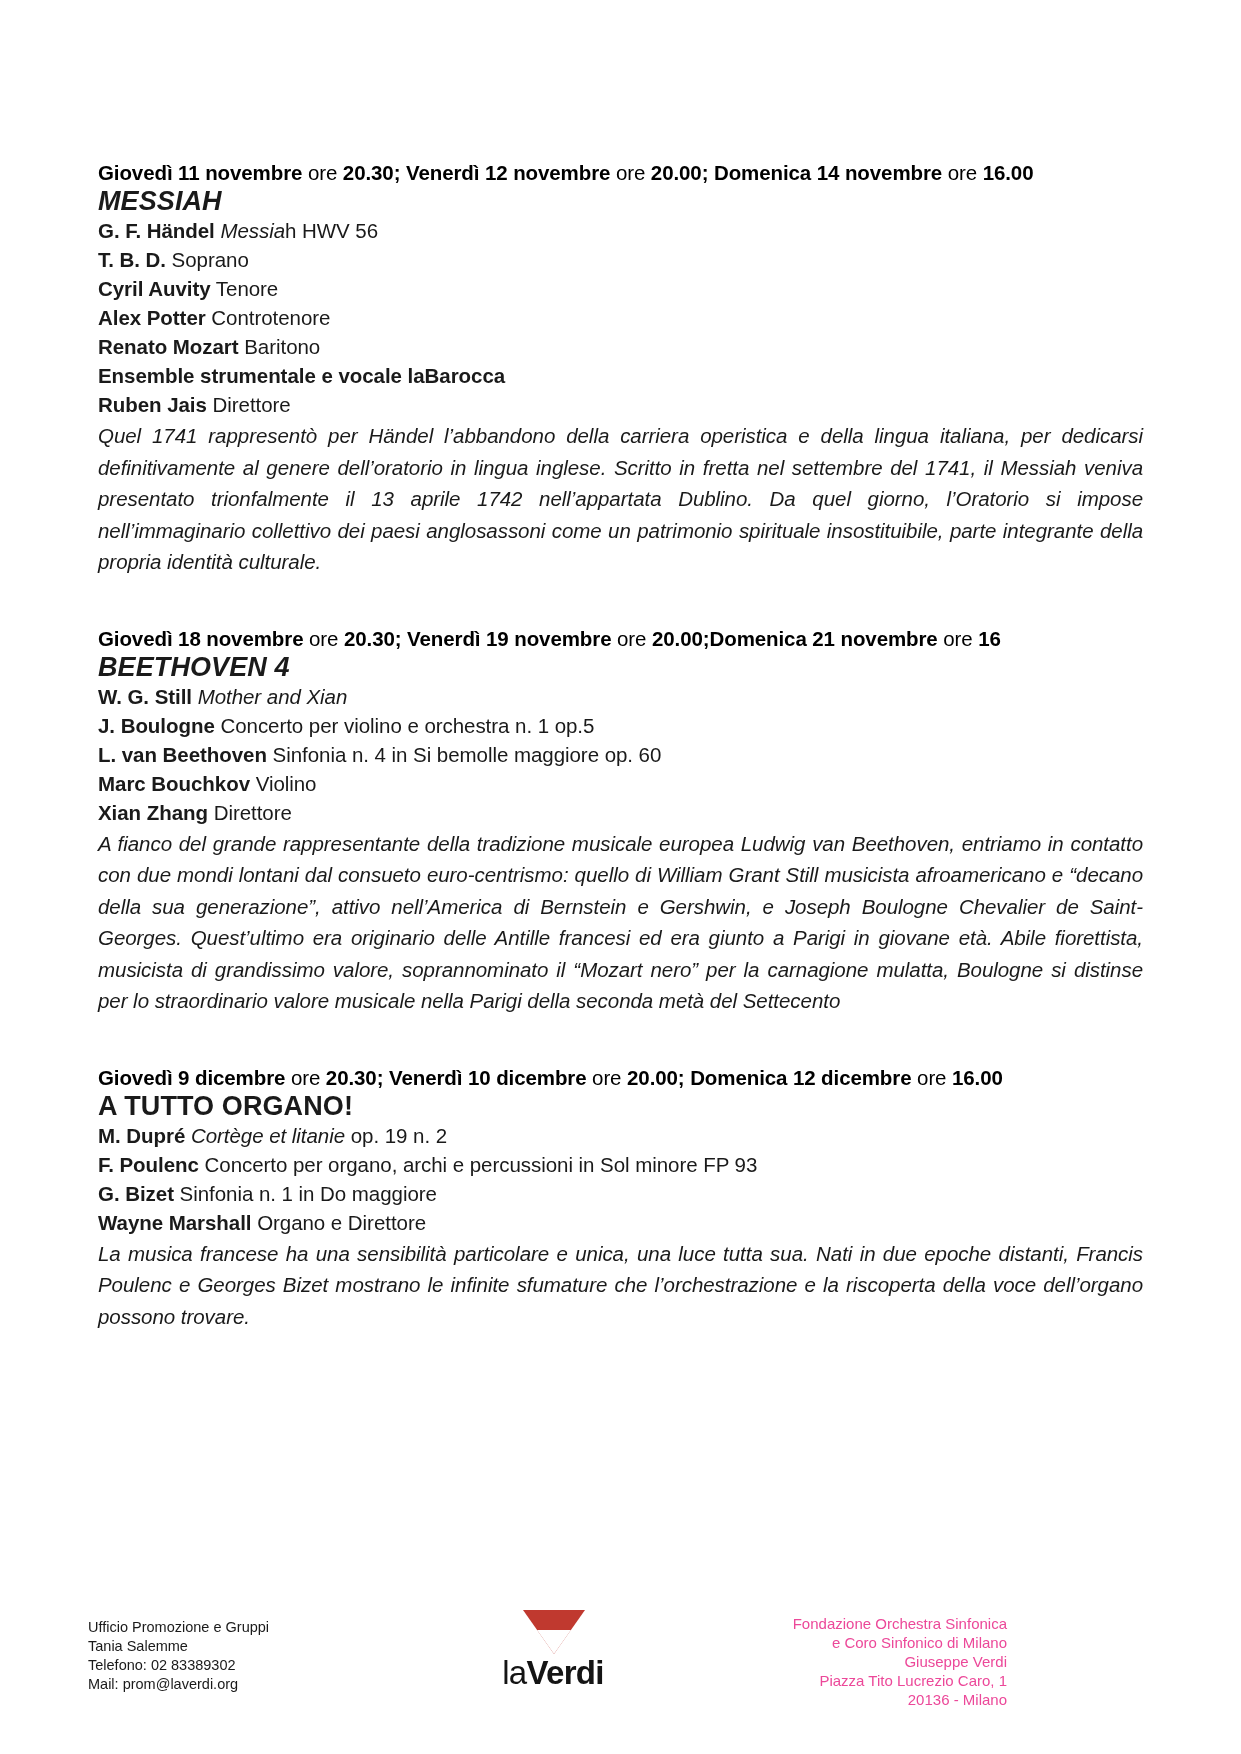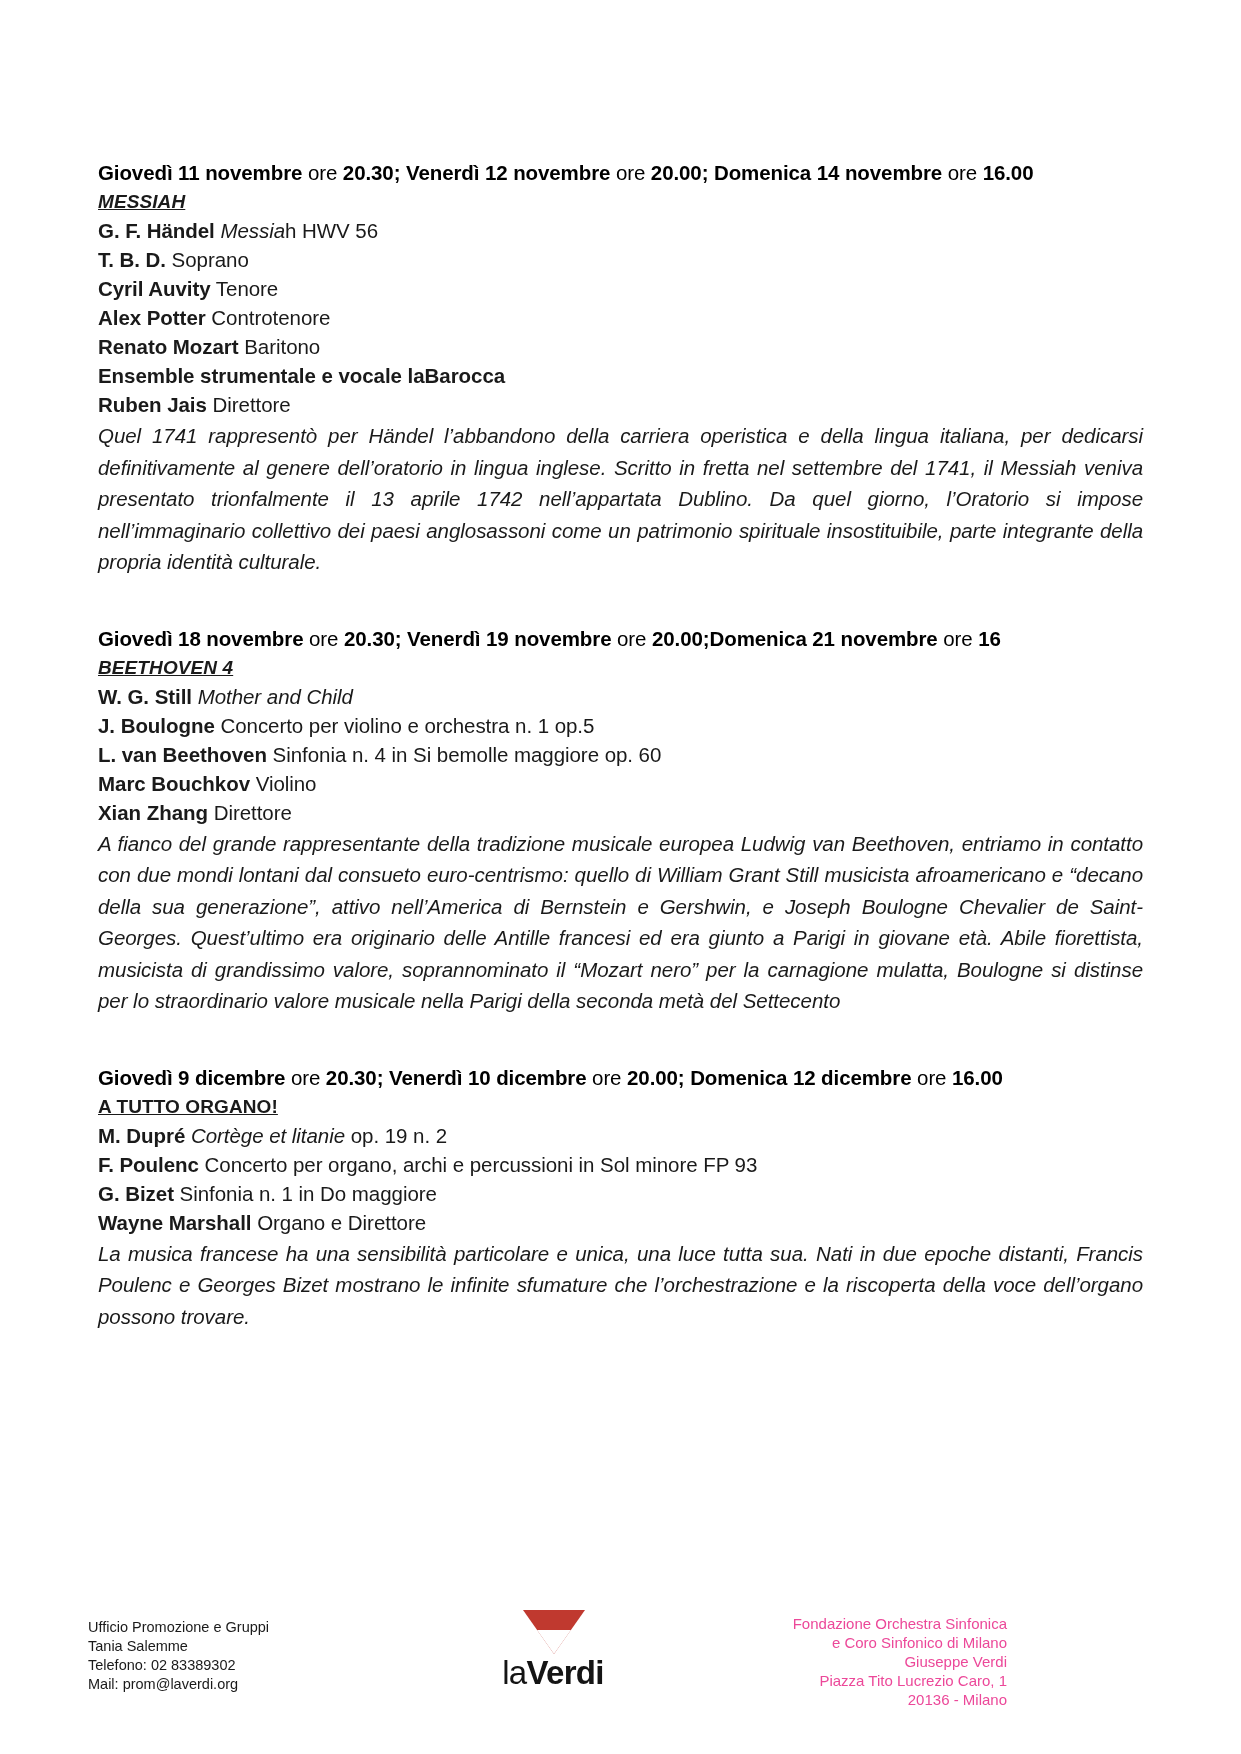--- a/index.html
+++ b/index.html
@@ -38,26 +38,25 @@
     line-height: 29px;
     color: #000000;
     letter-spacing: -0.1px;
     white-space: nowrap;
     font-stretch: condensed;
   }
   .date-line .b { font-weight: 700; }
   .date-line .n { font-weight: 400; }
 
   .concert-title {
-    font-size: 19px;
+    font-size: 27px;
     line-height: 29px;
     font-weight: 700;
     font-style: italic;
     letter-spacing: 0.1px;
-    text-decoration: underline;
   }
   .concert-title.upright { font-style: normal; }
 
   .credit {
     font-size: 20.5px;
     line-height: 29px;
     letter-spacing: -0.05px;
   }
   .credit .b { font-weight: 700; }
   .credit .r { font-weight: 400; }
@@ -148,21 +147,21 @@
 
       <div class="blurb">Quel 1741 rappresentò per Händel l’abbandono della carriera operistica e della lingua italiana, per dedicarsi definitivamente al genere dell’oratorio in lingua inglese. Scritto in fretta nel settembre del 1741, il Messiah veniva presentato trionfalmente il 13 aprile 1742 nell’appartata Dublino. Da quel giorno, l’Oratorio si impose nell’immaginario collettivo dei paesi anglosassoni come un patrimonio spirituale insostituibile, parte integrante della propria identità culturale.</div>
     </div>
 
     <div class="concert">
       <div class="date-line">
         <span class="b">Giovedì 18 novembre</span><span class="n"> ore </span><span class="b">20.30; Venerdì 19 novembre</span><span class="n"> ore </span><span class="b">20.00;Domenica 21 novembre</span><span class="n"> ore </span><span class="b">16</span>
       </div>
       <div class="concert-title">BEETHOVEN 4</div>
 
-      <div class="credit"><span class="b">W. G. Still</span> <span class="i">Mother and Child</span><span class="r"></span></div>
+      <div class="credit"><span class="b">W. G. Still</span> <span class="i">Mother and Xian</span><span class="r"></span></div>
       <div class="credit"><span class="b">J. Boulogne</span> <span class="r">Concerto per violino e orchestra n. 1 op.5</span></div>
       <div class="credit"><span class="b">L. van Beethoven</span> <span class="r">Sinfonia n. 4 in Si bemolle maggiore op. 60</span></div>
       <div class="credit"><span class="b">Marc Bouchkov</span> <span class="r">Violino</span></div>
       <div class="credit"><span class="b">Xian Zhang</span> <span class="r">Direttore</span></div>
 
       <div class="blurb">A fianco del grande rappresentante della tradizione musicale europea Ludwig van Beethoven, entriamo in contatto con due mondi lontani dal consueto euro-centrismo: quello di William Grant Still musicista afroamericano e “decano della sua generazione”, attivo nell’America di Bernstein e Gershwin, e Joseph Boulogne Chevalier de Saint-Georges. Quest’ultimo era originario delle Antille francesi ed era giunto a Parigi in giovane età. Abile fiorettista, musicista di grandissimo valore, soprannominato il “Mozart nero” per la carnagione mulatta, Boulogne si distinse per lo straordinario valore musicale nella Parigi della seconda metà del Settecento</div>
     </div>
 
     <div class="concert">
       <div class="date-line">

